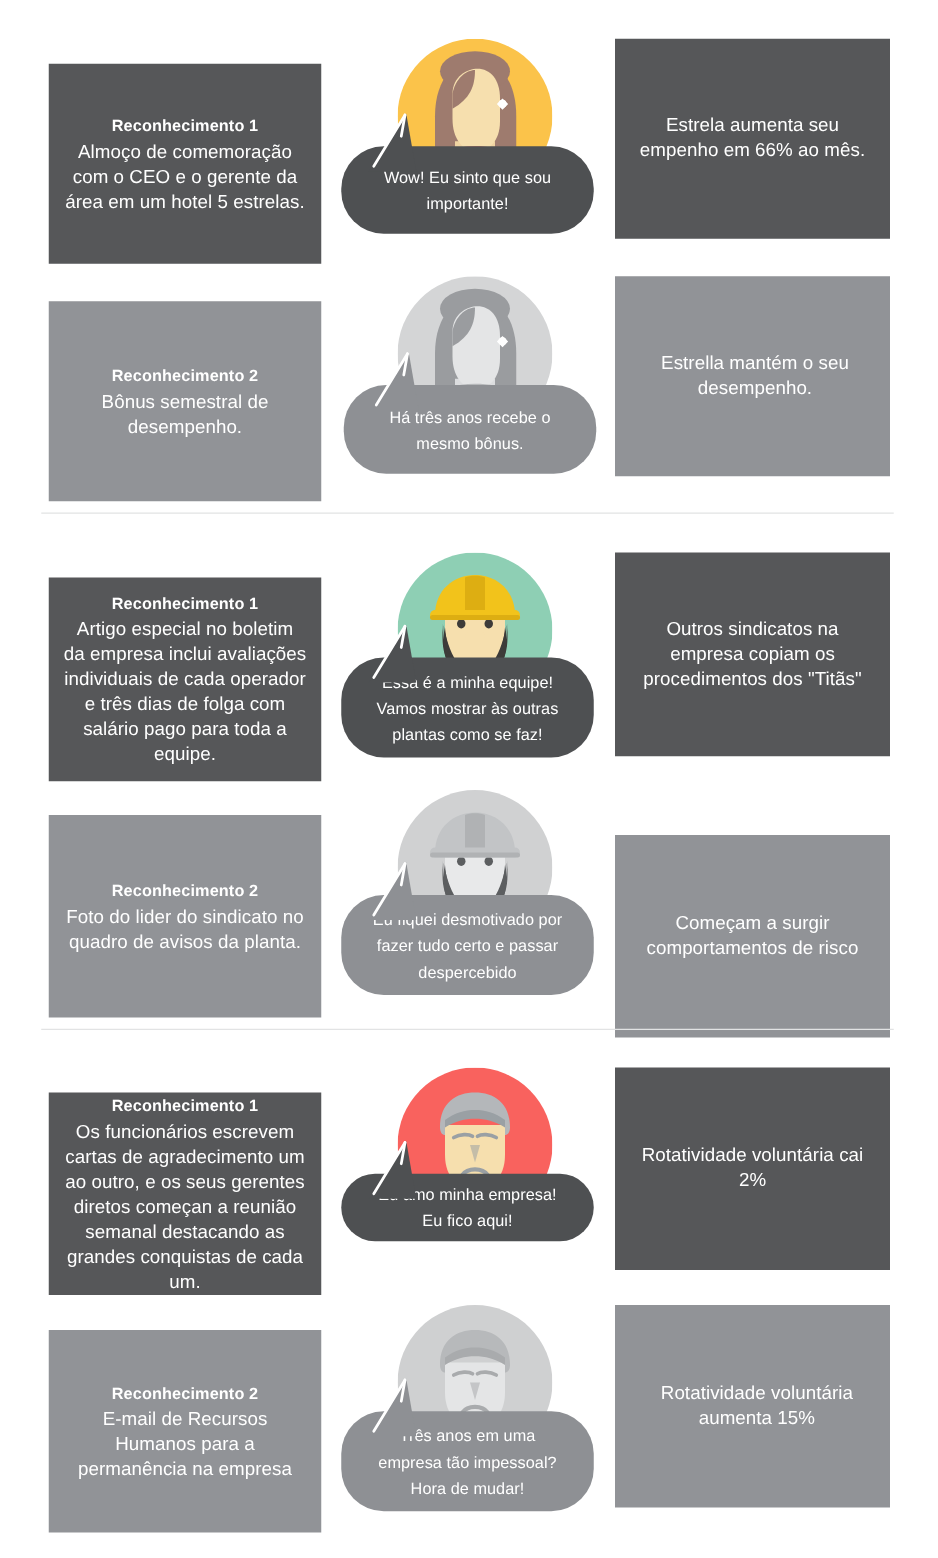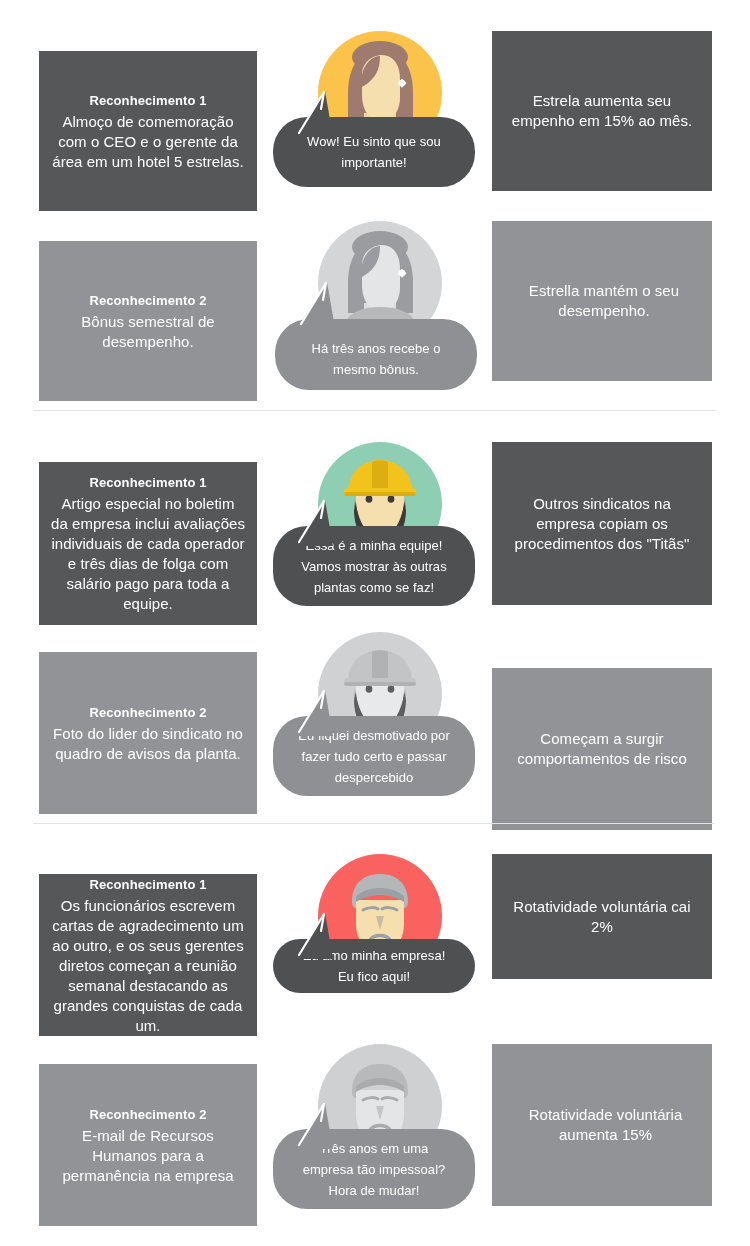--- a/index.html
+++ b/index.html
@@ -110,21 +110,21 @@
 </style>
 </head>
 <body>
 
 <div class="board">
     <div class="panel panel-left tone-dark" style="top: 31px; height: 160px;">
       <div class="panel-title">Reconhecimento 1</div>
       <div class="panel-body">Almoço de comemoração com o CEO e o gerente da área em um hotel 5 estrelas.</div>
     </div>
     <div class="panel panel-right tone-dark" style="top: 31px; height: 160px;">
-      <div class="panel-body">Estrela aumenta seu empenho em 15% ao mês.</div>
+      <div class="panel-body">Estrela aumenta seu empenho em 66% ao mês.</div>
     </div>
     <div class="avatar-wrap" style="top: 31px;">
       <div class="avatar">
         <div class="av-clip">
   <svg class="av-svg" width="124" height="124" viewBox="0 0 124 124">
     <rect x="0" y="0" width="124" height="124" fill="#fbc34a"></rect>
     <path d="M30 62 C30 30 48 16 62 16 C78 16 95 30 95 62 L95 92 L30 92 Z" fill="#9e7b6e"></path>
     <ellipse cx="62" cy="26" rx="28" ry="16" fill="#9e7b6e"></ellipse>
     <path d="M46 96 L46 82 L78 82 L78 96 Z" fill="#f0d4a2"></path>
     <path d="M44 44 C44 30 56 24 64 24 C74 24 82 32 82 48 L82 66 C82 82 73 90 63 90 C52 90 44 80 44 64 Z" fill="#f6dfae"></path>
@@ -166,21 +166,21 @@
     <path d="M44 44 C46 32 55 25 62 25 C62 38 58 48 44 56 Z" fill="#9a9c9f"></path>
     <path d="M28 100 C34 90 46 86 62 86 C78 86 91 90 97 100 L97 124 L28 124 Z" fill="#b6b8ba"></path>
     <g fill="#ffffff">
       <circle cx="84" cy="52" r="3.2"></circle>
       <rect x="81" y="49" width="6.4" height="6.4" transform="rotate(45 84 52)"></rect>
     </g>
   </svg>
         </div>
       </div>
     </div>
-    <div class="bubble bubble-light" style="top: 319px; left: 275px; width: 202px; height: 71px; align-items: flex-end;">
+    <div class="bubble bubble-light" style="top: 308px; left: 275px; width: 202px; height: 71px;">
       <span class="bubble-text">Há três anos recebe o
 mesmo bônus.</span>
     </div>
     <div class="tail" style="left: 279px; top: 276px;"><svg width="70" height="56" viewBox="0 0 70 56">
         <path d="M48 6 L18 52 L56 52 Z" fill="#8e9094"></path>
         <path d="M47 7 L22 48" stroke="#ffffff" stroke-width="2.2" fill="none" stroke-linecap="round"></path>
         <path d="M47 7 L44 24" stroke="#ffffff" stroke-width="2.2" fill="none" stroke-linecap="round"></path>
       </svg></div>
     <div class="divider" style="top: 410px;"></div>
     <div class="panel panel-left tone-dark" style="top: 442px; height: 163px;">
@@ -261,21 +261,21 @@
     <div class="tail" style="left: 277px; top: 684px;"><svg width="70" height="56" viewBox="0 0 70 56">
         <path d="M48 6 L18 52 L56 52 Z" fill="#8e9094"></path>
         <path d="M47 7 L22 48" stroke="#ffffff" stroke-width="2.2" fill="none" stroke-linecap="round"></path>
         <path d="M47 7 L44 24" stroke="#ffffff" stroke-width="2.2" fill="none" stroke-linecap="round"></path>
       </svg></div>
     <div class="divider" style="top: 823px;"></div>
     <div class="panel panel-left tone-dark" style="top: 854px; height: 162px;">
       <div class="panel-title">Reconhecimento 1</div>
       <div class="panel-body">Os funcionários escrevem cartas de agradecimento um ao outro, e os seus gerentes diretos começan a reunião semanal destacando as grandes conquistas de cada um.</div>
     </div>
-    <div class="panel panel-right tone-dark" style="top: 854px; height: 125px;">
+    <div class="panel panel-right tone-dark" style="top: 854px; height: 162px;">
       <div class="panel-body">Rotatividade voluntária cai 2%</div>
     </div>
     <div class="avatar-wrap" style="top: 854px;">
       <div class="avatar">
         <div class="av-clip">
   <svg class="av-svg" width="124" height="124" viewBox="0 0 124 124">
     <rect x="0" y="0" width="124" height="124" fill="#f9625e"></rect>
     <path d="M46 98 L46 80 L78 80 L78 98 Z" fill="#ecd6a4"></path>
     <path d="M38 46 L38 70 C38 88 49 98 62 98 C75 98 86 88 86 70 L86 46 Z" fill="#f6dfae"></path>
     <path d="M34 48 C34 28 47 20 62 20 C77 20 90 28 90 48 C90 52 88 54 86 54 L86 44 C78 40 70 38 62 38 C54 38 46 40 38 44 L38 54 C36 54 34 52 34 48 Z" fill="#b4b7ba"></path>

